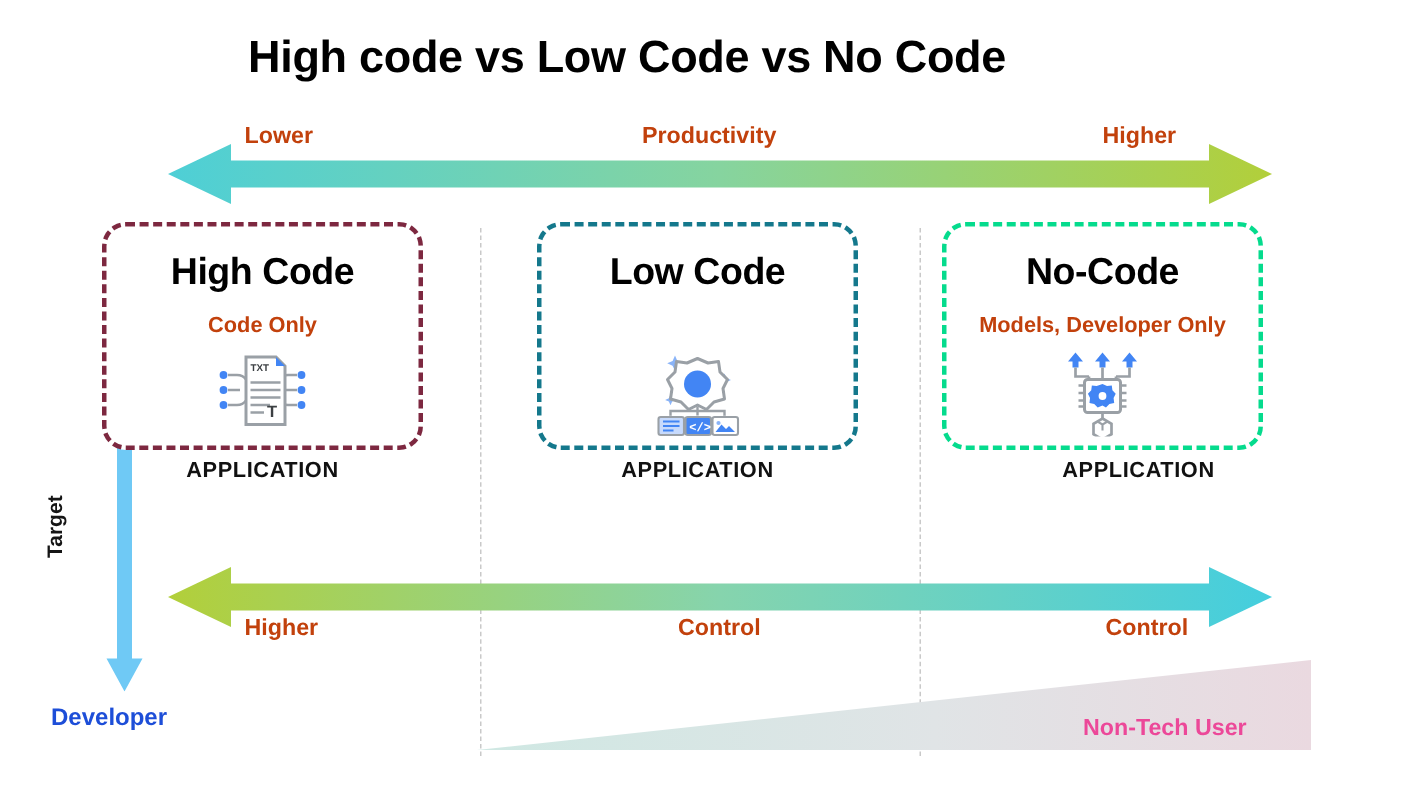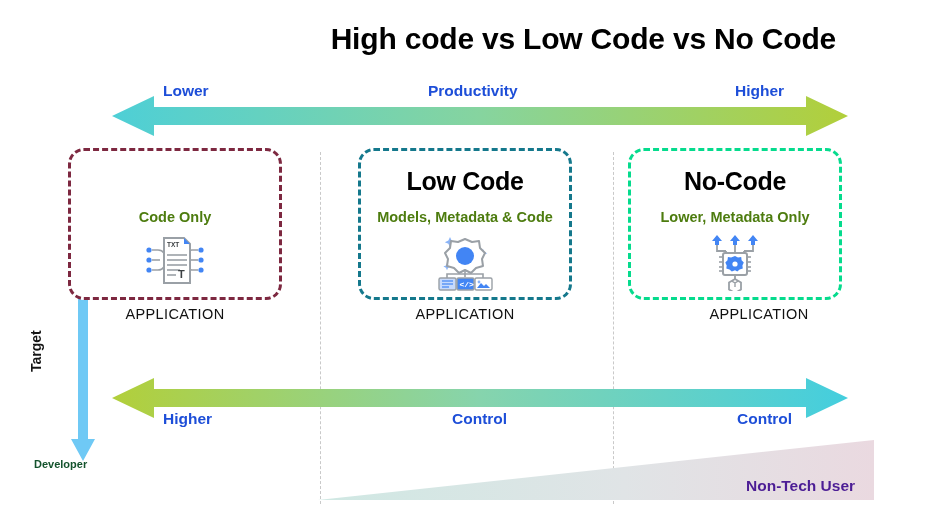--- a/index.html
+++ b/index.html
@@ -6,90 +6,90 @@
   body{
     width:940px;height:529px;background:#ffffff;
     font-family:"Liberation Sans",sans-serif;
     color:#111111;overflow:hidden;position:relative;
   }
   .stage{position:absolute;left:0;top:0;width:940px;height:529px;}
 
   
   .title{
     position:absolute;left:0;top:22px;width:836px;
-    text-align:right;font-size:30px;font-weight:bold;
+    text-align:center;font-size:30px;font-weight:bold;
     letter-spacing:-0.2px;color:#000;
   }
 
   
   .divider{
     position:absolute;width:0;top:152px;height:352px;
     border-left:1.6px dashed #c9c9c9;
   }
   #div-left{left:320px;}
   #div-right{left:613px;}
 
   
   .h-arrow{position:absolute;}
   .h-arrow svg{display:block;}
 
   .arrow-label{
-    position:absolute;font-size:15.5px;font-weight:bold;color:#1d4ed8;
+    position:absolute;font-size:15.5px;font-weight:bold;color:#c2410c;
     white-space:nowrap;
   }
 
   
   .v-arrow{position:absolute;left:70px;top:193px;}
   .v-label-target{
     position:absolute;left:28px;top:372px;
     font-size:14px;font-weight:bold;color:#151515;
     transform:rotate(-90deg);transform-origin:left top;
     white-space:nowrap;
   }
   .v-label-dev{
-    position:absolute;left:34px;top:458px;
-    font-size:11px;font-weight:bold;color:#14532d;white-space:nowrap;
+    position:absolute;left:34px;top:470px;
+    font-size:16px;font-weight:bold;color:#1d4ed8;white-space:nowrap;
   }
 
   
   .card{
     position:absolute;top:148px;width:214px;height:152px;
     border-radius:16px;border:3px dashed #000;
     box-sizing:border-box;background:#fff;
   }
   #card-high{left:68px;border-color:#7d2840;}
   #card-low{left:358px;border-color:#14788c;text-decoration:underline;}
   #card-no{left:628px;border-color:#05db8d;}
 
   .card-title{
     position:absolute;left:0;top:16px;width:100%;text-align:center;
     font-size:25px;font-weight:bold;color:#000;letter-spacing:-0.3px;
   }
   .card-sub{
     position:absolute;left:0;top:58px;width:100%;text-align:center;
-    font-size:14.5px;font-weight:bold;color:#4d7c0f;
+    font-size:14.5px;font-weight:bold;color:#c2410c;
   }
   .card-icon{
     position:absolute;left:0;top:82px;width:100%;
     display:flex;justify-content:center;align-items:flex-start;
   }
 
   .app-label{
     position:absolute;top:306px;width:214px;text-align:center;
-    font-size:14.5px;font-weight:normal;color:#111;letter-spacing:0.4px;
+    font-size:14.5px;font-weight:bold;color:#111;letter-spacing:0.4px;
   }
   #app-high{left:68px;}
   #app-low{left:358px;}
   #app-no{left:652px;}
 
   
   .wedge{position:absolute;left:318px;top:424px;}
   .wedge-label{
-    position:absolute;left:746px;top:477px;
-    font-size:15.5px;font-weight:bold;color:#4c1d95;white-space:nowrap;
+    position:absolute;left:722px;top:477px;
+    font-size:15.5px;font-weight:bold;color:#ec4899;white-space:nowrap;
   }
 </style>
 </head>
 <body>
 
 <div class="stage">
 
   <div class="title">High code vs Low Code vs No Code</div>
 
   <div class="divider" id="div-left"></div>
@@ -113,20 +113,21 @@
 
   <div class="v-arrow">
     <svg width="26" height="268" viewBox="0 0 26 268">
       <polygon points="13,0 25,22 18,22 18,246 25,246 13,268 1,246 8,246 8,22 1,22" fill="#6fc9f5"></polygon>
     </svg>
   </div>
   <div class="v-label-target">Target</div>
   <div class="v-label-dev">Developer</div>
 
   <div class="card" id="card-high">
+    <div class="card-title">High Code</div>
     <div class="card-sub">Code Only</div>
     <div class="card-icon">
       <svg width="70" height="56" viewBox="0 0 70 56">
 
         <g stroke="#9aa0a6" stroke-width="1.6" fill="none">
           <path d="M12,17 H18 Q22,17 24,20"></path>
           <path d="M12,27 H20"></path>
           <path d="M12,37 H18 Q22,37 24,34"></path>
           <path d="M58,17 H52 Q48,17 46,20"></path>
           <path d="M58,27 H50"></path>
@@ -152,21 +153,20 @@
           <line x1="27" y1="42" x2="36" y2="42"></line>
         </g>
         <text x="38" y="45" font-family="'Liberation Sans',sans-serif" font-size="11" font-weight="bold" fill="#3c4043">T</text>
       </svg>
     </div>
   </div>
   <div class="app-label" id="app-high">APPLICATION</div>
 
   <div class="card" id="card-low">
     <div class="card-title">Low Code</div>
-    <div class="card-sub">Models, Metadata &amp; Code</div>
     <div class="card-icon">
       <svg width="80" height="58" viewBox="0 0 80 58">
 
         <g fill="#8ab4f8">
           <path d="M25,4 l1.6,3.6 3.6,1.6 -3.6,1.6 -1.6,3.6 -1.6,-3.6 -3.6,-1.6 3.6,-1.6 Z"></path>
           <path d="M58,16 l1.3,3 3,1.3 -3,1.3 -1.3,3 -1.3,-3 -3,-1.3 3,-1.3 Z"></path>
           <path d="M22,30 l1.1,2.5 2.5,1.1 -2.5,1.1 -1.1,2.5 -1.1,-2.5 -2.5,-1.1 2.5,-1.1 Z"></path>
         </g>
 
         <path d="M40,6 L47,9 L54,8 L55,15 L60,20 L57,26 L58,33 L51,35 L46,40 L40,37 L34,40 L29,35 L22,33 L23,26 L20,20 L25,15 L26,8 L33,9 Z" fill="#ffffff" stroke="#9aa0a6" stroke-width="2" stroke-linejoin="round"></path>
@@ -190,21 +190,21 @@
         <rect x="50" y="45" width="17" height="12" rx="1.5" fill="#ffffff" stroke="#9aa0a6" stroke-width="1.4"></rect>
         <path d="M52,55 l4,-5 3,3 2,-2 4,4 Z" fill="#4285f4"></path>
         <circle cx="54" cy="49" r="1.4" fill="#8ab4f8"></circle>
       </svg>
     </div>
   </div>
   <div class="app-label" id="app-low">APPLICATION</div>
 
   <div class="card" id="card-no">
     <div class="card-title">No-Code</div>
-    <div class="card-sub">Lower, Metadata Only</div>
+    <div class="card-sub">Models, Developer Only</div>
     <div class="card-icon">
       <svg width="72" height="58" viewBox="0 0 72 58">
 
         <g fill="#4285f4">
           <path d="M18,2 l5,6 h-3 v4 h-4 v-4 h-3 Z"></path>
           <path d="M36,2 l5,6 h-3 v4 h-4 v-4 h-3 Z"></path>
           <path d="M54,2 l5,6 h-3 v4 h-4 v-4 h-3 Z"></path>
         </g>
         <g stroke="#9aa0a6" stroke-width="1.8" fill="none">
           <path d="M18,12 V18 H27"></path>

